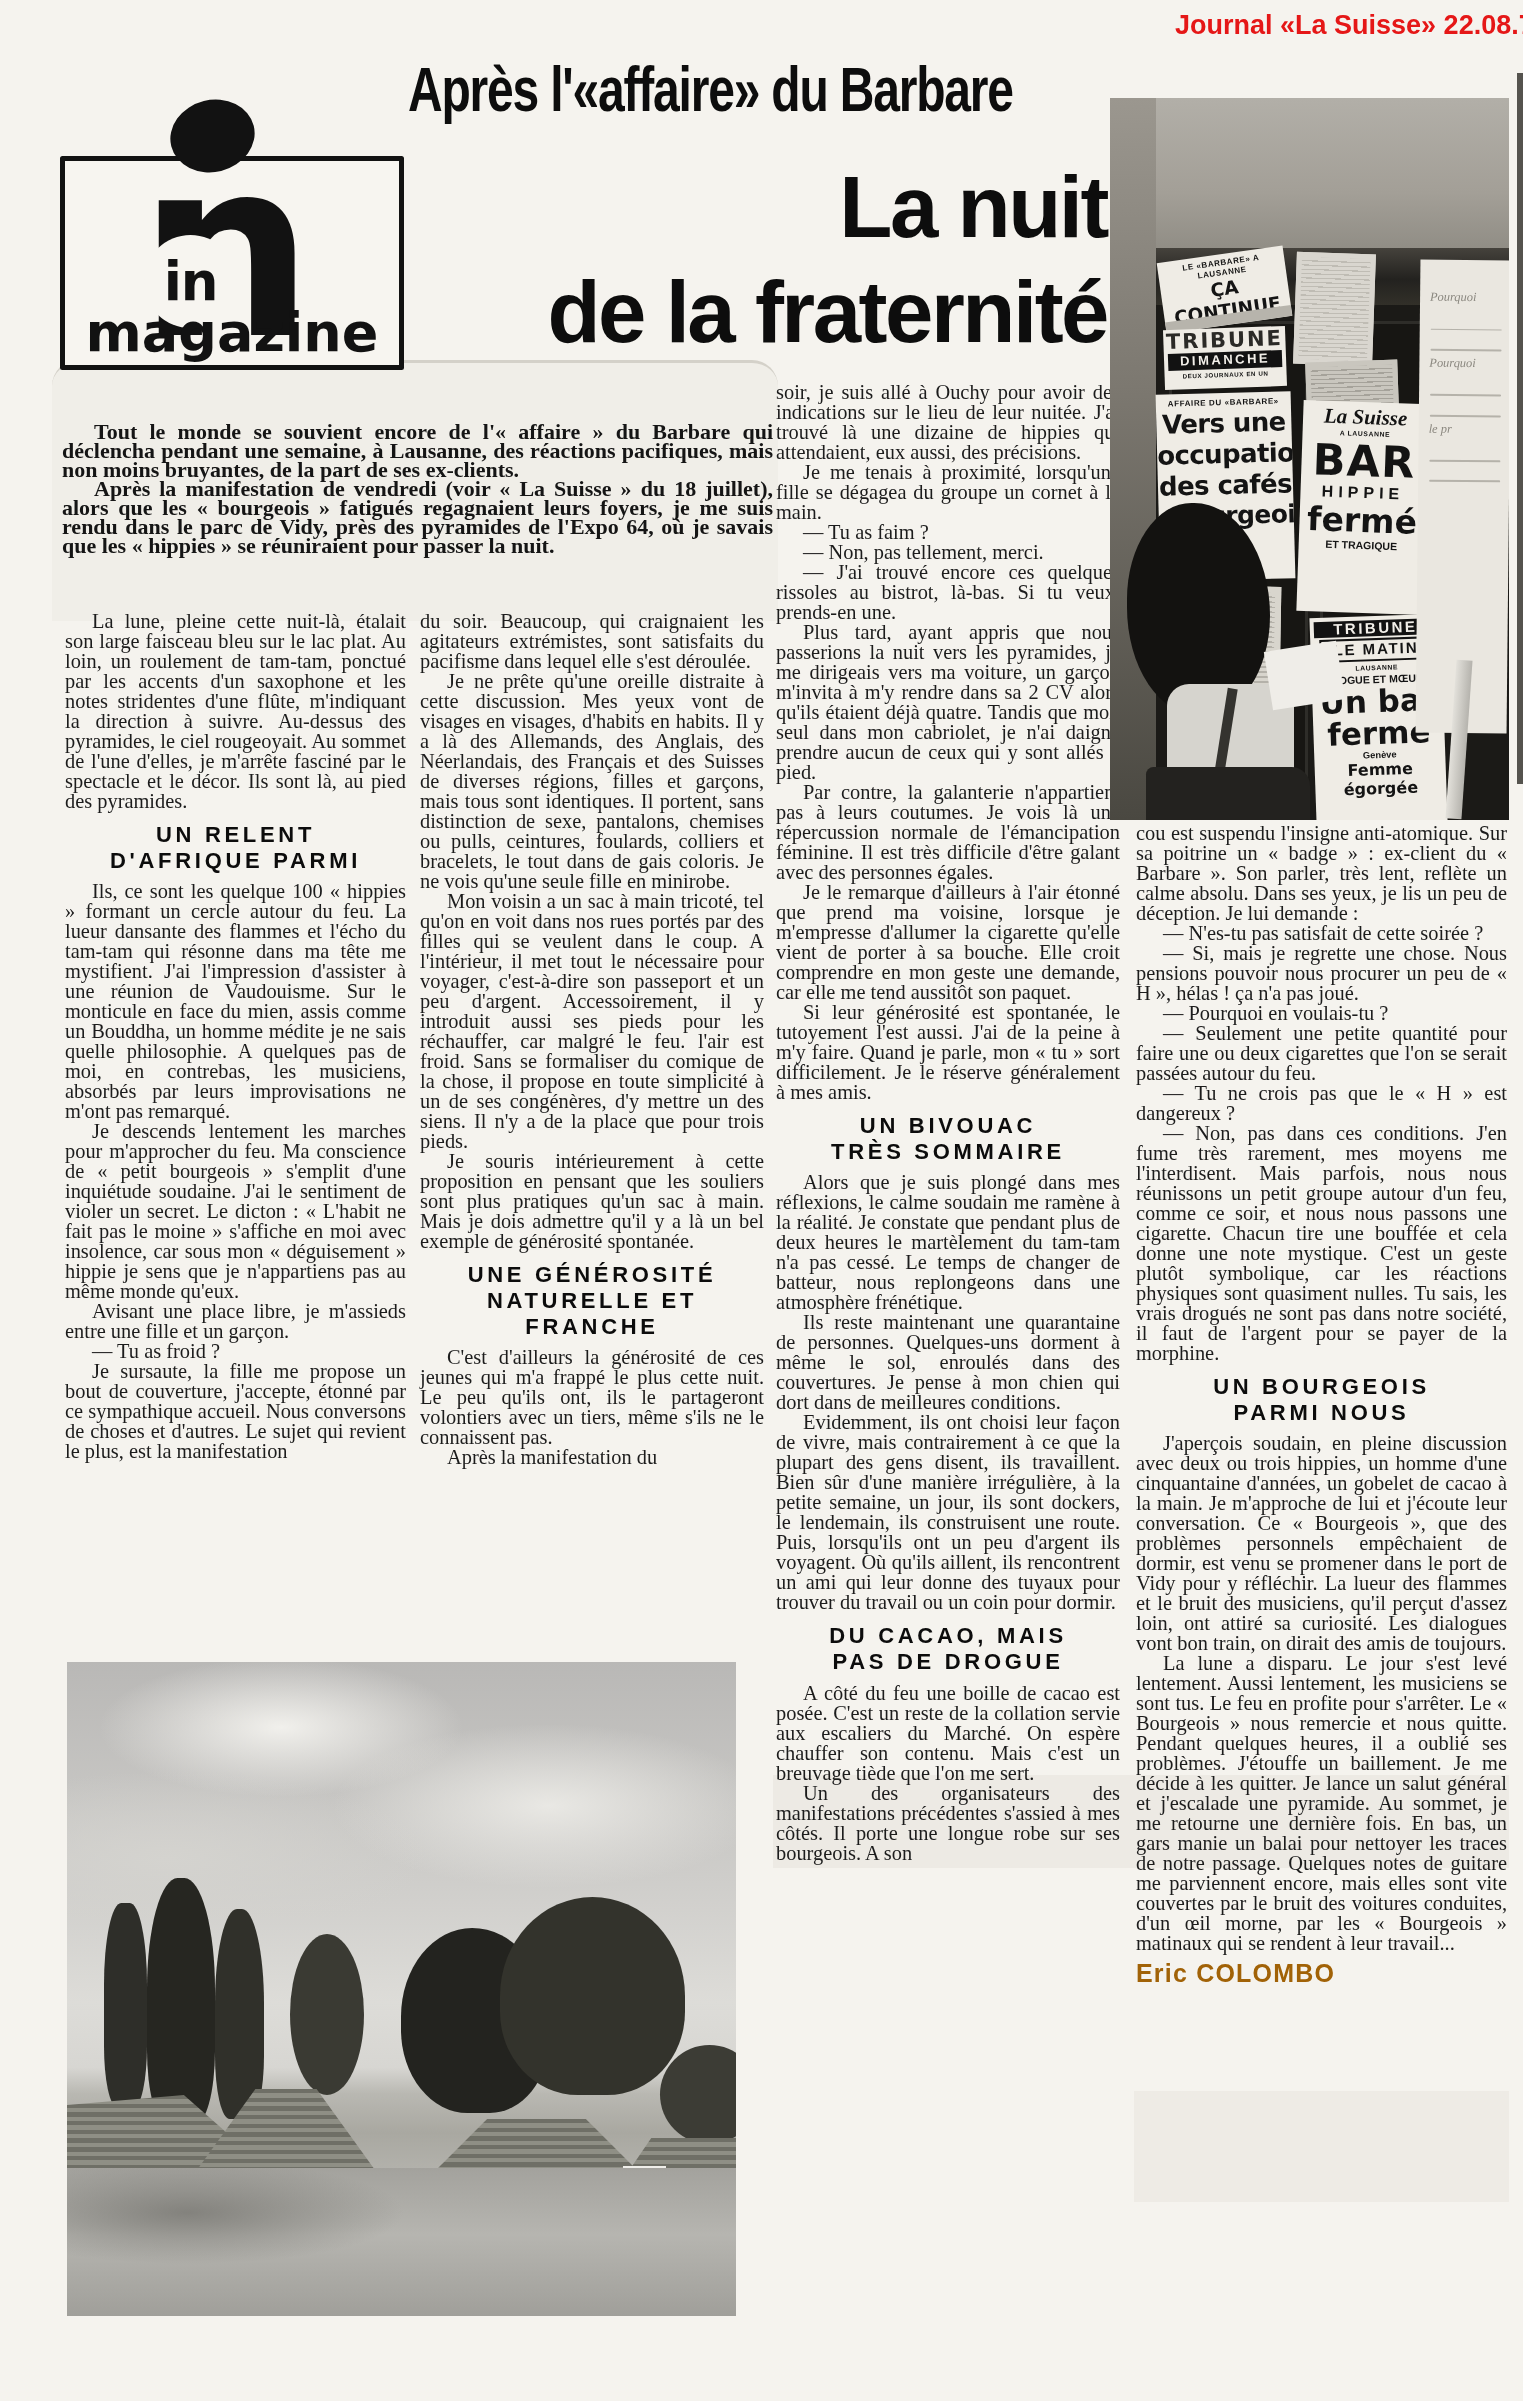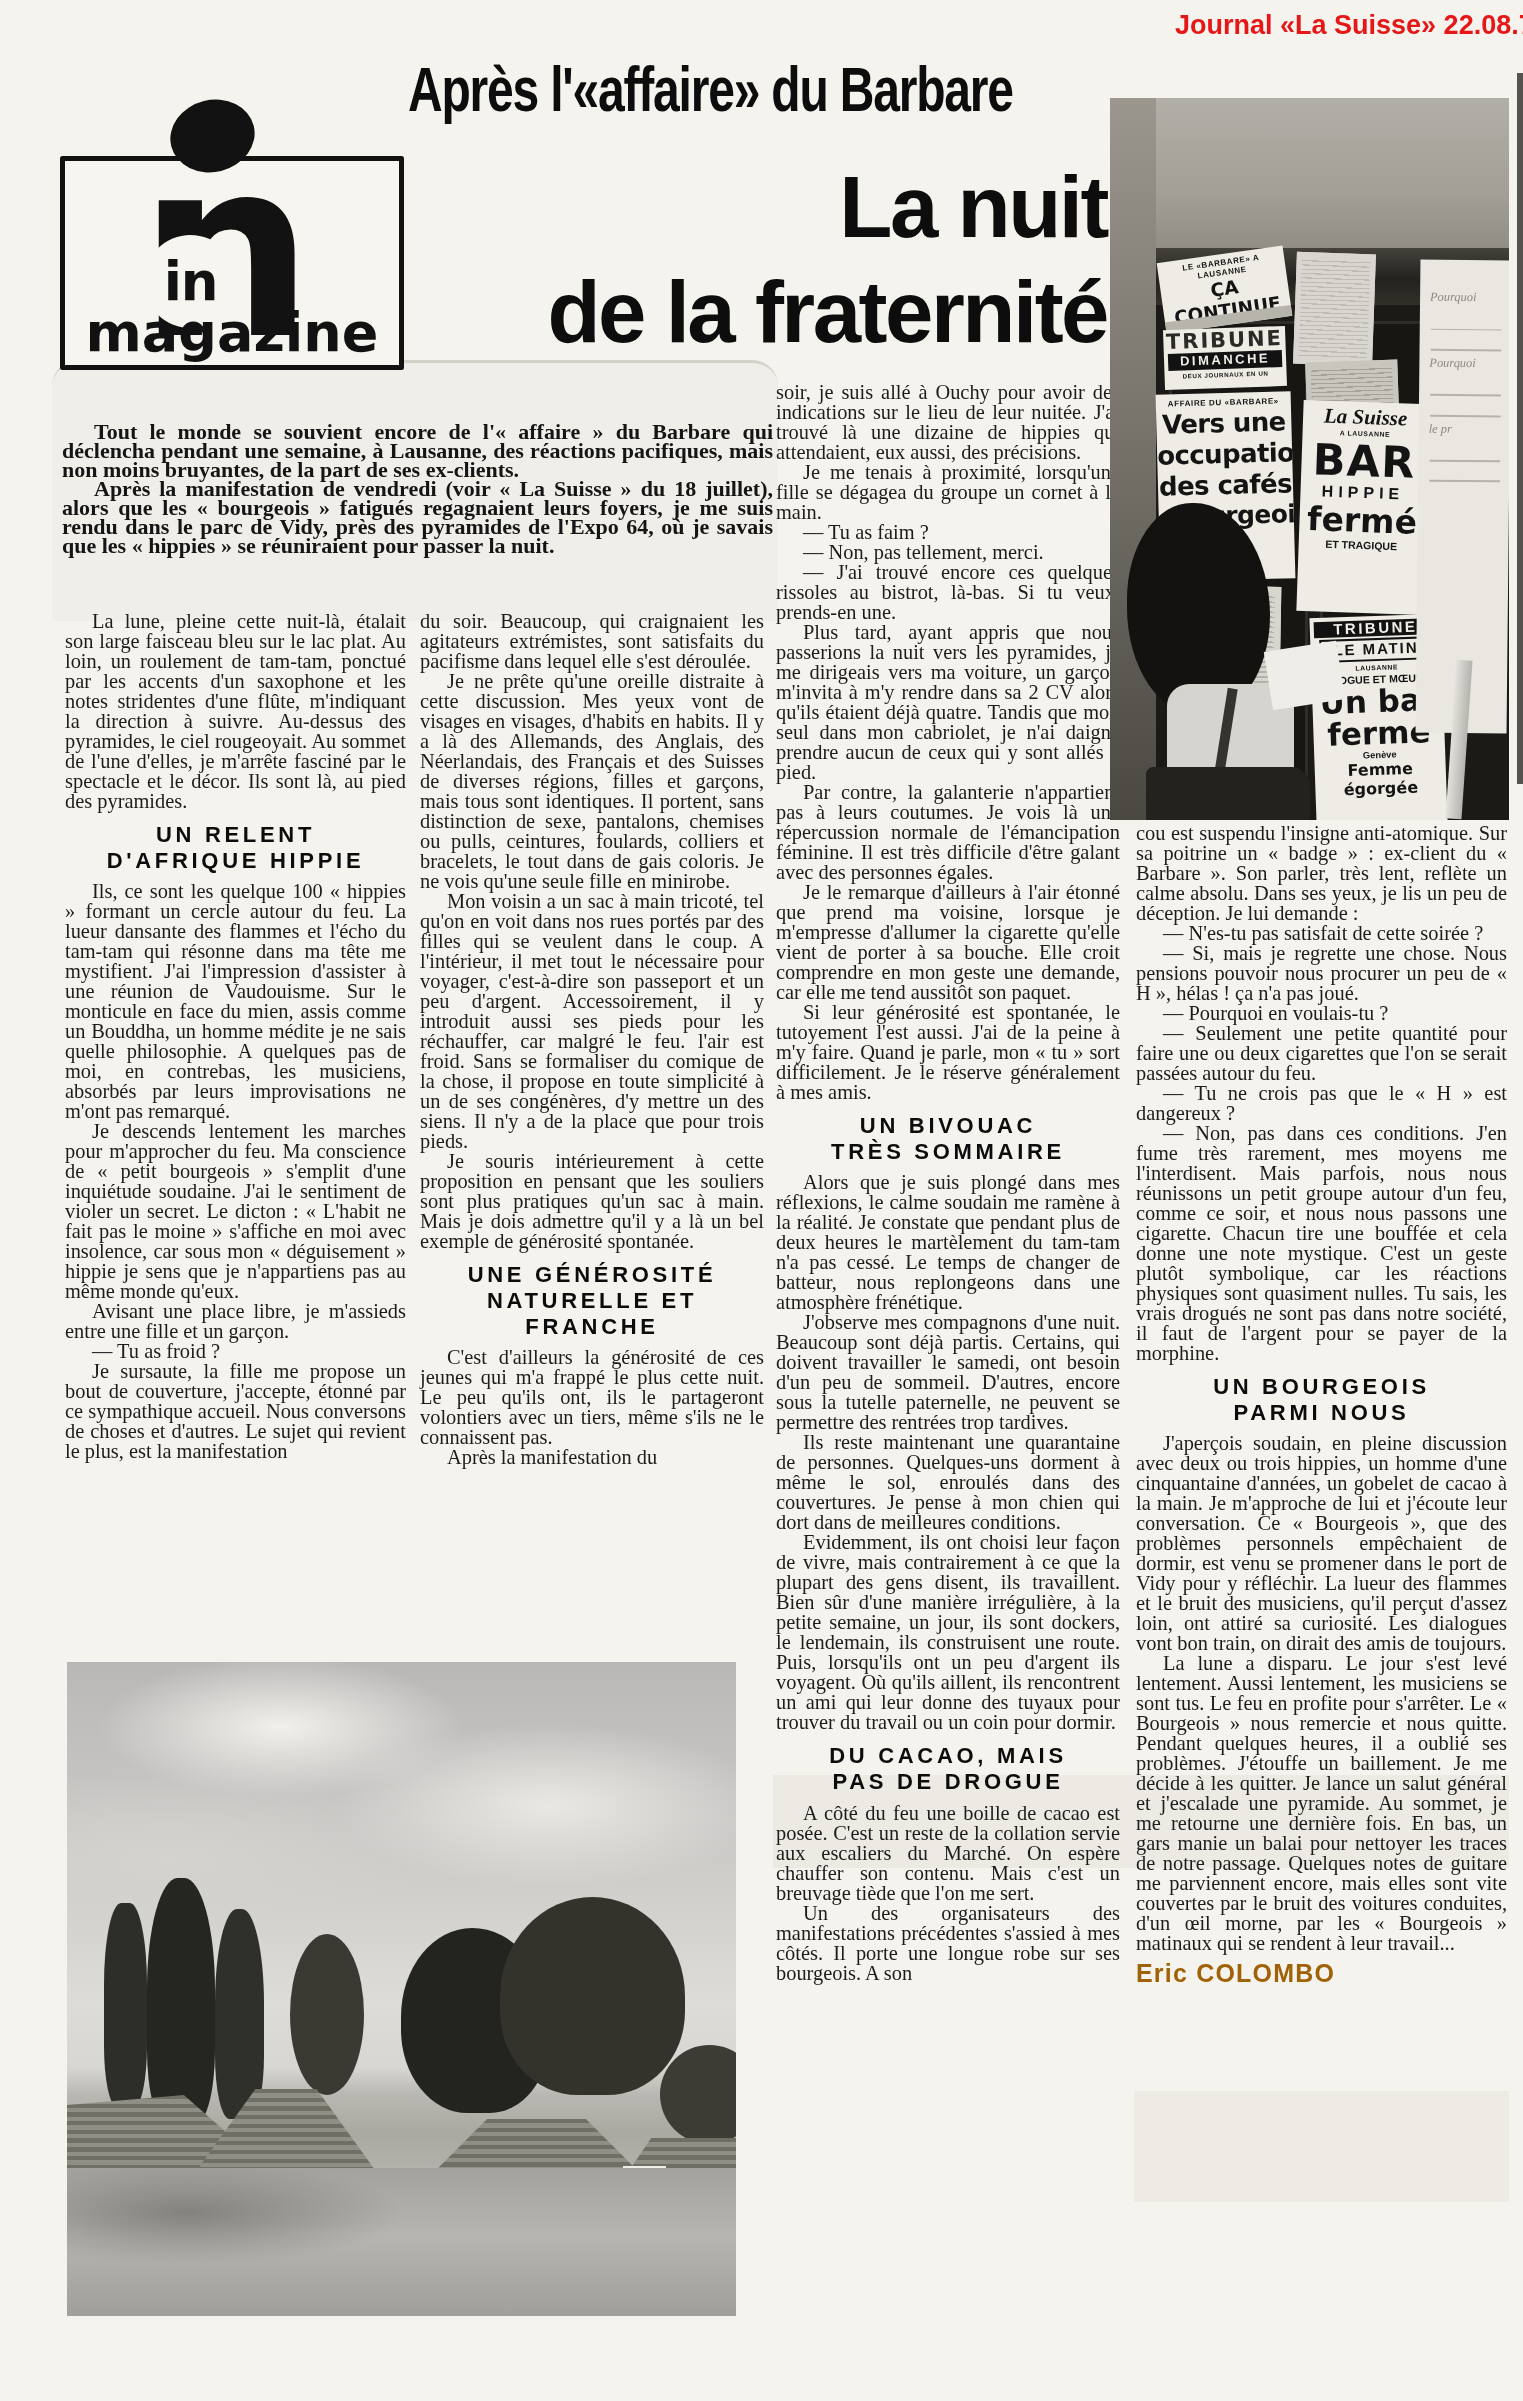--- a/index.html
+++ b/index.html
@@ -191,21 +191,21 @@
 <div class="abs title2">de la fraternité</div>
 
 <div class="abs intro">
   <p>Tout le monde se souvient encore de l'« affaire » du Barbare qui déclencha pendant une semaine, à Lausanne, des réactions pacifiques, mais non moins bruyantes, de la part de ses ex-clients.</p>
   <p>Après la manifestation de vendredi (voir « La Suisse » du 18 juillet), alors que les « bourgeois » fatigués regagnaient leurs foyers, je me suis rendu dans le parc de Vidy, près des pyramides de l'Expo 64, où je savais que les « hippies » se réuniraient pour passer la nuit.</p>
 </div>
 
 <div id="col1" class="abs col">
     <p class="para">La lune, pleine cette nuit-là, étalait son large faisceau bleu sur le lac plat. Au loin, un roulement de tam-tam, ponctué par les accents d'un saxophone et les notes stridentes d'une flûte, m'indiquant la direction à suivre. Au-dessus des pyramides, le ciel rougeoyait. Au sommet de l'une d'elles, je m'arrête fasciné par le spectacle et le décor. Ils sont là, au pied des pyramides.</p>
     <h3 class="col-heading">UN RELENT
-D'AFRIQUE HIPPIE</h3>
+D'AFRIQUE PARMI</h3>
     <p class="para">Ils, ce sont les quelque 100 « hippies » formant un cercle autour du feu. La lueur dansante des flammes et l'écho du tam-tam qui résonne dans ma tête me mystifient. J'ai l'impression d'assister à une réunion de Vaudouisme. Sur le monticule en face du mien, assis comme un Bouddha, un homme médite je ne sais quelle philosophie. A quelques pas de moi, en contrebas, les musiciens, absorbés par leurs improvisations ne m'ont pas remarqué.</p>
     <p class="para">Je descends lentement les marches pour m'approcher du feu. Ma conscience de « petit bourgeois » s'emplit d'une inquiétude soudaine. J'ai le sentiment de violer un secret. Le dicton : « L'habit ne fait pas le moine » s'affiche en moi avec insolence, car sous mon « déguisement » hippie je sens que je n'appartiens pas au même monde qu'eux.</p>
     <p class="para">Avisant une place libre, je m'assieds entre une fille et un garçon.</p>
     <p class="para">— Tu as froid ?</p>
     <p class="para">Je sursaute, la fille me propose un bout de couverture, j'accepte, étonné par ce sympathique accueil. Nous conversons de choses et d'autres. Le sujet qui revient le plus, est la manifestation</p>
   </div>
 <div id="col2" class="abs col">
     <p class="para noindent">du soir. Beaucoup, qui craignaient les agitateurs extrémistes, sont satisfaits du pacifisme dans lequel elle s'est déroulée.</p>
     <p class="para">Je ne prête qu'une oreille distraite à cette discussion. Mes yeux vont de visages en visages, d'habits en habits. Il y a là des Allemands, des Anglais, des Néerlandais, des Français et des Suisses de diverses régions, filles et garçons, mais tous sont identiques. Il portent, sans distinction de sexe, pantalons, chemises ou pulls, ceintures, foulards, colliers et bracelets, le tout dans de gais coloris. Je ne vois qu'une seule fille en minirobe.</p>
     <p class="para">Mon voisin a un sac à main tricoté, tel qu'on en voit dans nos rues portés par des filles qui se veulent dans le coup. A l'intérieur, il met tout le nécessaire pour voyager, c'est-à-dire son passeport et un peu d'argent. Accessoirement, il y introduit aussi ses pieds pour les réchauffer, car malgré le feu. l'air est froid. Sans se formaliser du comique de la chose, il propose en toute simplicité à un de ses congénères, d'y mettre un des siens. Il n'y a de la place que pour trois pieds.</p>
@@ -221,21 +221,20 @@
     <p class="para">— Tu as faim ?</p>
     <p class="para">— Non, pas tellement, merci.</p>
     <p class="para">— J'ai trouvé encore ces quelques rissoles au bistrot, là-bas. Si tu veux, prends-en une.</p>
     <p class="para">Plus tard, ayant appris que nous passerions la nuit vers les pyramides, je me dirigeais vers ma voiture, un garçon m'invita à m'y rendre dans sa 2 CV alors qu'ils étaient déjà quatre. Tandis que moi, seul dans mon cabriolet, je n'ai daigné prendre aucun de ceux qui y sont allés à pied.</p>
     <p class="para">Par contre, la galanterie n'appartient pas à leurs coutumes. Je vois là une répercussion normale de l'émancipation féminine. Il est très difficile d'être galant avec des personnes égales.</p>
     <p class="para">Je le remarque d'ailleurs à l'air étonné que prend ma voisine, lorsque je m'empresse d'allumer la cigarette qu'elle vient de porter à sa bouche. Elle croit comprendre en mon geste une demande, car elle me tend aussitôt son paquet.</p>
     <p class="para">Si leur générosité est spontanée, le tutoyement l'est aussi. J'ai de la peine à m'y faire. Quand je parle, mon « tu » sort difficilement. Je le réserve généralement à mes amis.</p>
     <h3 class="col-heading">UN BIVOUAC
 TRÈS SOMMAIRE</h3>
     <p class="para">Alors que je suis plongé dans mes réflexions, le calme soudain me ramène à la réalité. Je constate que pendant plus de deux heures le martèlement du tam-tam n'a pas cessé. Le temps de changer de batteur, nous replongeons dans une atmosphère frénétique.</p>
-    <p class="para">J'observe mes compagnons d'une nuit. Beaucoup sont déjà partis. Certains, qui doivent travailler le samedi, ont besoin d'un peu de sommeil. D'autres, encore sous la tutelle paternelle, ne peuvent se permettre des rentrées trop tardives.</p>
     <p class="para">Ils reste maintenant une quarantaine de personnes. Quelques-uns dorment à même le sol, enroulés dans des couvertures. Je pense à mon chien qui dort dans de meilleures conditions.</p>
     <p class="para">Evidemment, ils ont choisi leur façon de vivre, mais contrairement à ce que la plupart des gens disent, ils travaillent. Bien sûr d'une manière irrégulière, à la petite semaine, un jour, ils sont dockers, le lendemain, ils construisent une route. Puis, lorsqu'ils ont un peu d'argent ils voyagent. Où qu'ils aillent, ils rencontrent un ami qui leur donne des tuyaux pour trouver du travail ou un coin pour dormir.</p>
     <h3 class="col-heading">DU CACAO, MAIS
 PAS DE DROGUE</h3>
     <p class="para">A côté du feu une boille de cacao est posée. C'est un reste de la collation servie aux escaliers du Marché. On espère chauffer son contenu. Mais c'est un breuvage tiède que l'on me sert.</p>
     <p class="para">Un des organisateurs des manifestations précédentes s'assied à mes côtés. Il porte une longue robe sur ses bourgeois. A son</p>
   </div>
 <div id="col4" class="abs col">
     <p class="para noindent">cou est suspendu l'insigne anti-atomique. Sur sa poitrine un « badge » : ex-client du « Barbare ». Son parler, très lent, reflète un calme absolu. Dans ses yeux, je lis un peu de déception. Je lui demande :</p>
     <p class="para">— N'es-tu pas satisfait de cette soirée ?</p>

